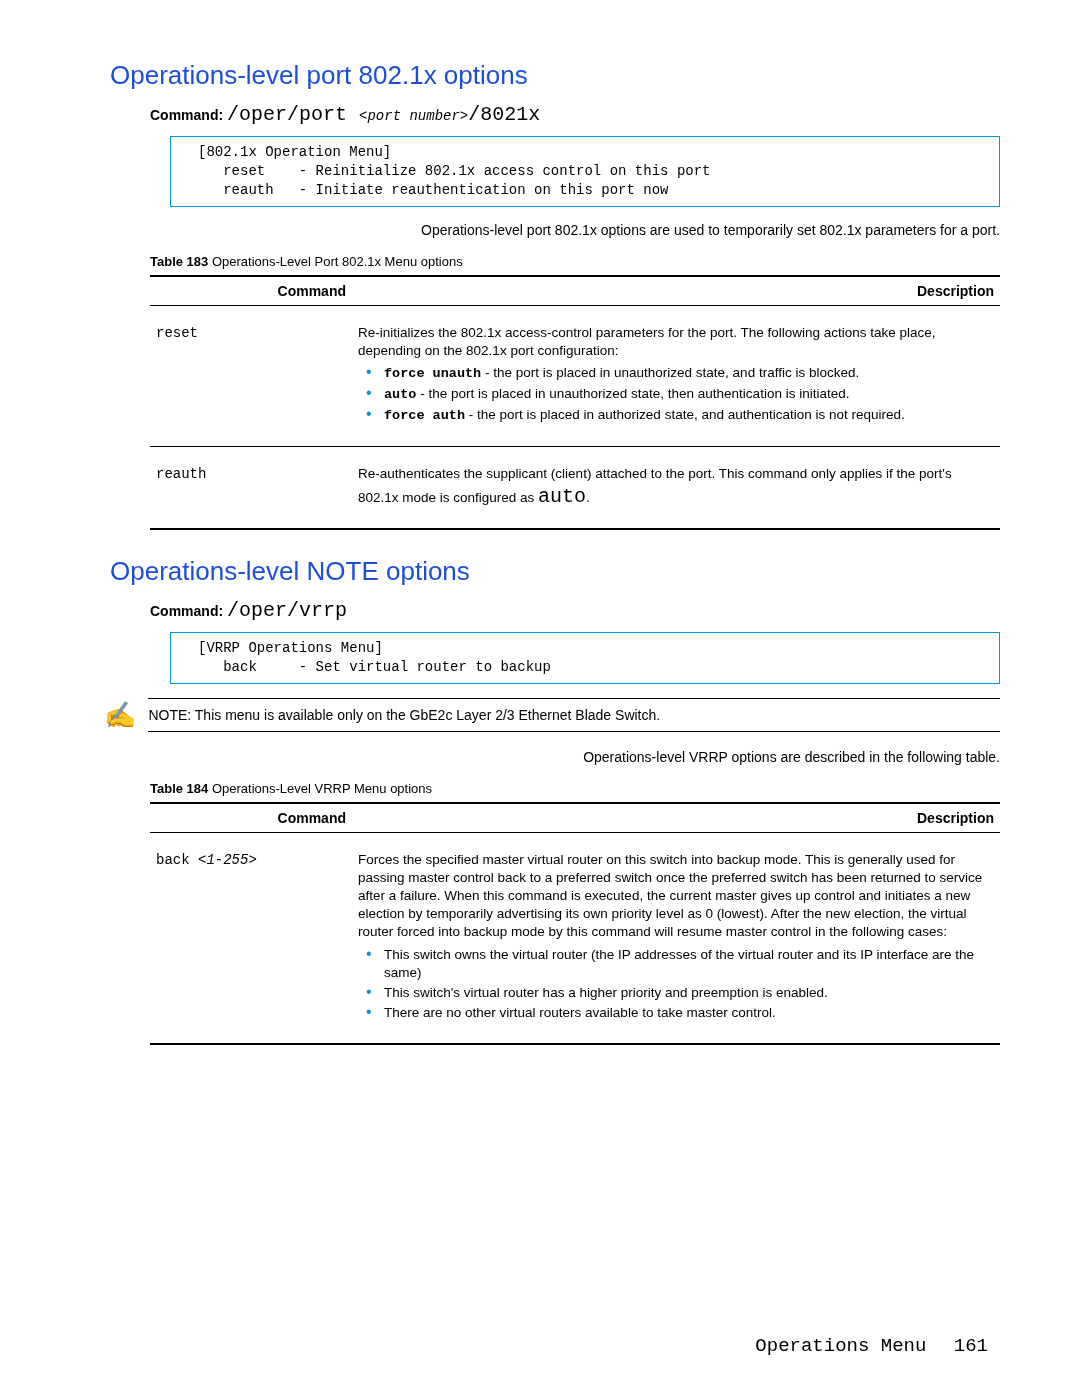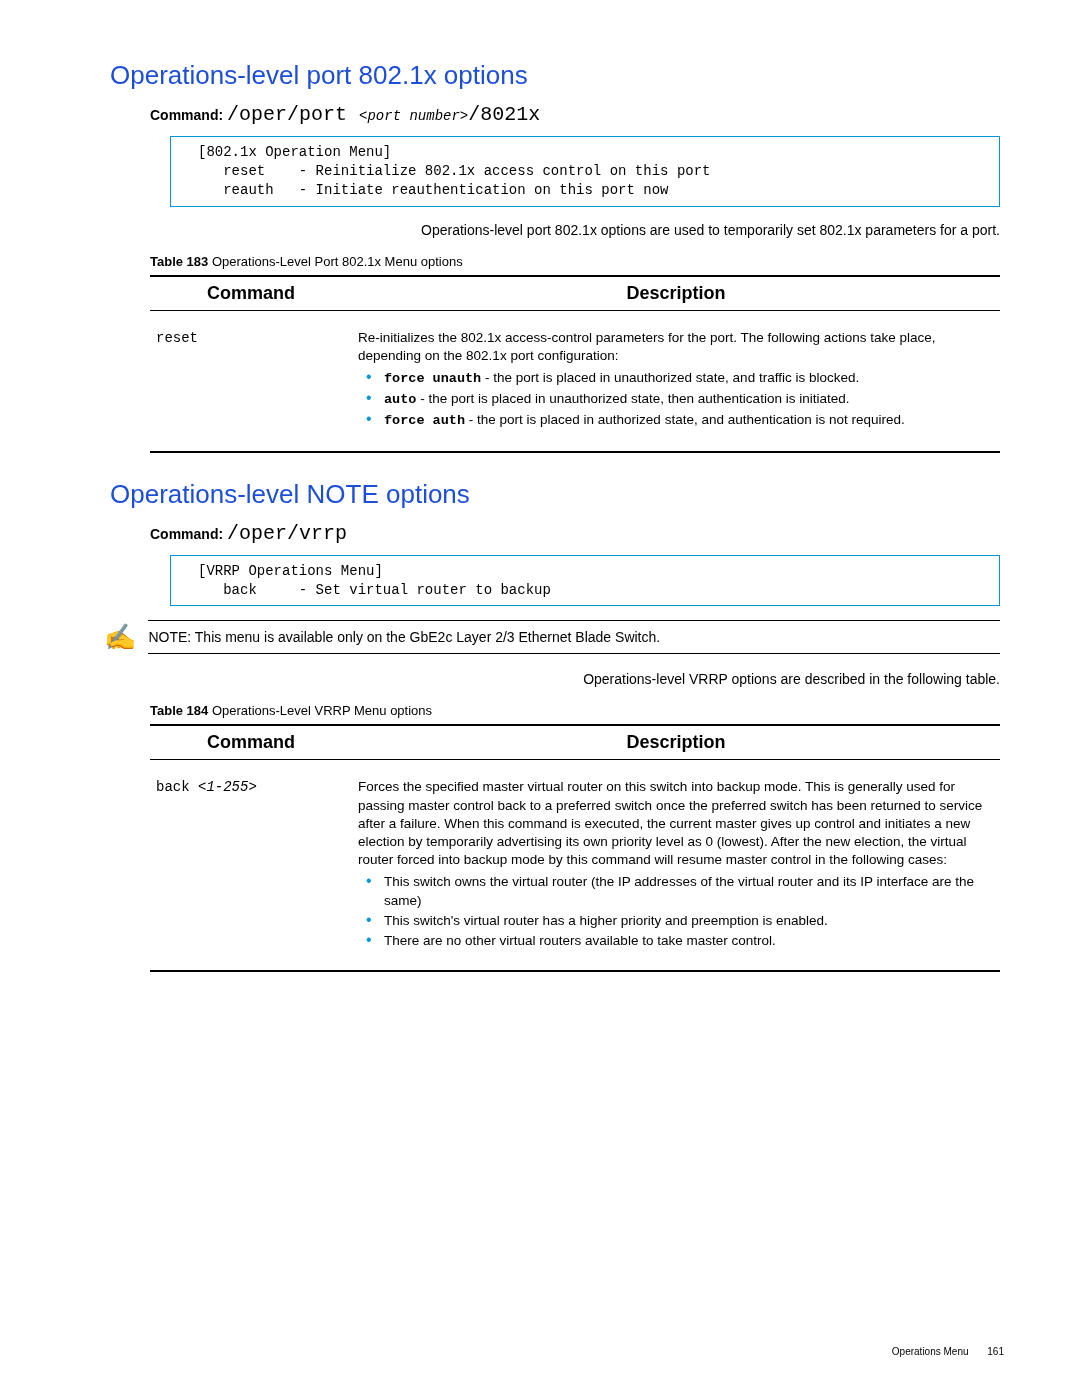--- a/index.html
+++ b/index.html
@@ -59,23 +59,23 @@
       width: calc(100% - 40px);
       margin-left: 40px;
       margin-top: 6px;
       margin-bottom: 26px;
     }
     thead tr {
       border-top: 2.5px solid #000;
       border-bottom: 1px solid #000;
     }
     th {
-      text-align: center;
-      font-weight: bold;
-      font-size: 18px;
+      text-align: right;
+      font-weight: bold;
+      font-size: 14px;
       padding: 6px 6px;
       vertical-align: top;
     }
     tbody tr {
       border-bottom: 1px solid #000;
     }
     tbody tr:last-child {
       border-bottom: 2.5px solid #000;
     }
     td {
@@ -128,22 +128,23 @@
       padding: 8px 0;
       font-size: 14px;
       margin-left: 0;
     }
     .note-label {
       font-weight: normal;
     }
     .footer {
       position: fixed;
       bottom: 40px;
-      right: 76px;
-      font-size: 10px;
+      right: 92px;
+      font-size: 19px;
+      font-family: Liberation Mono, monospace;
     }
     .footer .page {
       margin-left: 16px;
     }
     .bold-mono {
       font-family: "Courier New", monospace;
       font-weight: bold;
     }
   </style>
 </head>
@@ -178,20 +179,26 @@
       <td class="cmd-col">reset</td>
       <td>
         <span>Re-initializes the 802.1x access-control parameters for the port. The following actions take place, depending on the 802.1x port configuration:</span>
         <ul class="bullets">
           <li><span class="bold-mono">force unauth</span><span> - the port is placed in unauthorized state, and traffic is blocked.</span></li>
           <li><span class="bold-mono">auto</span><span> - the port is placed in unauthorized state, then authentication is initiated.</span></li>
           <li><span class="bold-mono">force auth</span><span> - the port is placed in authorized state, and authentication is not required.</span></li>
         </ul>
       </td>
     </tr>
+    <tr>
+      <td class="cmd-col">reauth</td>
+      <td>
+        <span>Re-authenticates the supplicant (client) attached to the port. This command only applies if the port's 802.1x mode is configured as </span><span class="mono">auto</span><span>.</span>
+      </td>
+    </tr>
   </tbody>
 </table>
 
 <h1>Operations-level NOTE options</h1>
 
 <div class="cmd-line">
   <span class="cmd-label">Command:</span>
   <span class="mono">/oper/vrrp</span>
 </div>
 

